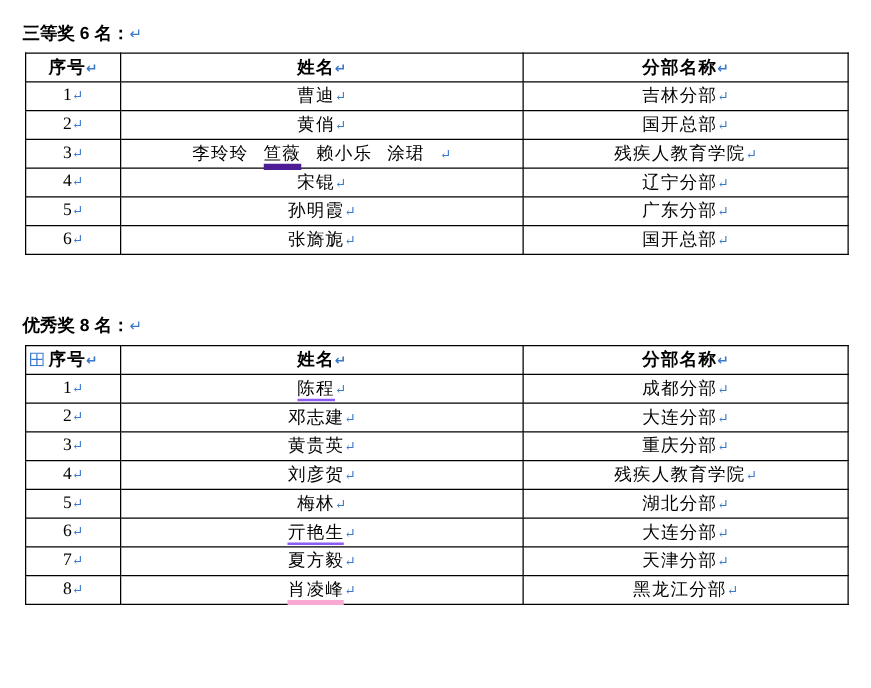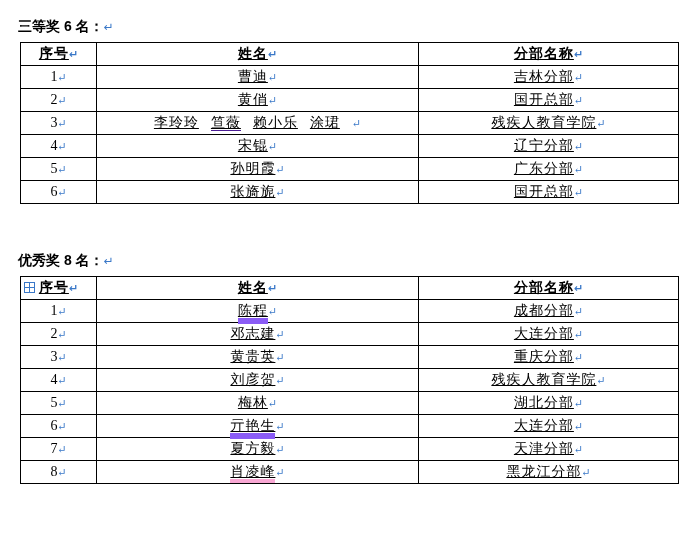--- a/index.html
+++ b/index.html
@@ -72,31 +72,30 @@
   }
   .col-idx { width: 76px; }
   .col-name { width: 322px; }
   .col-dept { width: 260px; }
 
   td.idx {
     font-size: 13px;
   }
   .cn {
     letter-spacing: 1px;
-    text-decoration: underline;
   }
   .names-spread span {
     margin: 2px 6px;
   }
   .underline-red {
-    border-bottom: 1px solid #4c1d95;
+    border-bottom: 5px solid #4c1d95;
     padding-bottom: 0px;
   }
   .underline-green {
-    border-bottom: 6px solid #8b5cf6;
+    border-bottom: 2px solid #8b5cf6;
     padding-bottom: 0px;
   }
   .underline-blue {
     border-bottom: 4px solid #f9a8d4;
     padding-bottom: 0px;
   }
   .anchor-icon {
     position: absolute;
     left: 24px;
     top: 282px;

